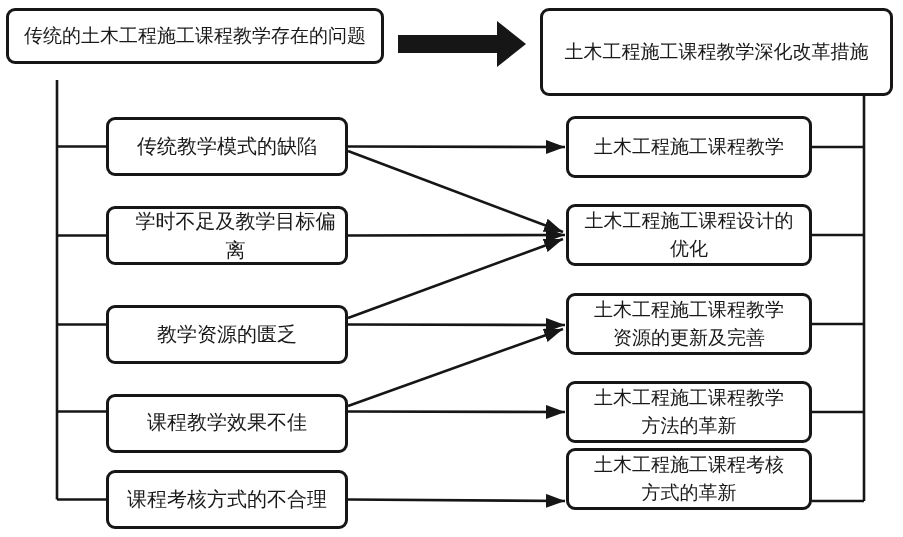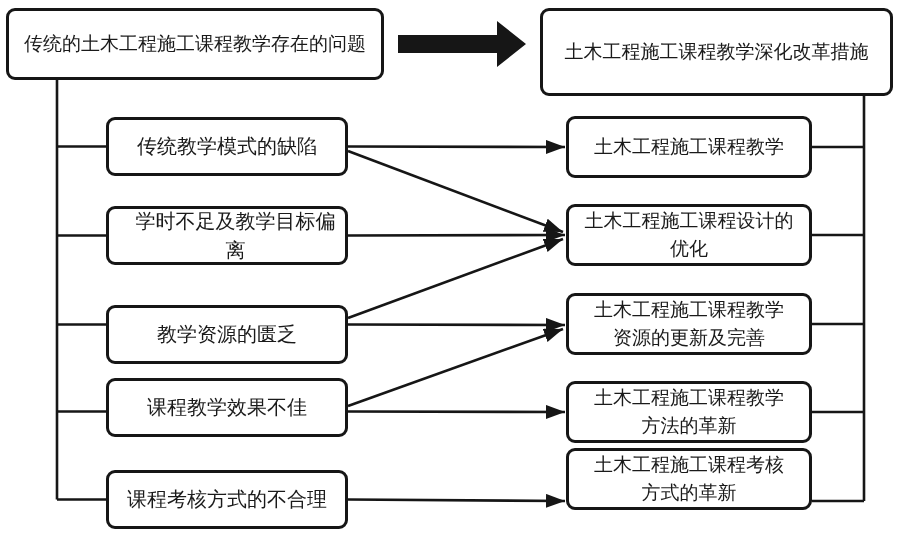--- a/index.html
+++ b/index.html
@@ -23,25 +23,25 @@
     align-items:center;
     justify-content:center;
     text-align:center;
     z-index:1;
     line-height:1.45;
   }
   .title-box{font-size:19px;letter-spacing:0;}
   .left-box{font-size:20px;}
   .right-box{font-size:19px;line-height:1.5;}
   
-  #tl{left:6px;  top:8px; width:378px; height:72px;}
+  #tl{left:6px;  top:8px; width:378px; height:56px;}
   #tr{left:540px; top:8px; width:353px; height:88px;}
   
   .left-box{left:106px; width:242px; height:59px;justify-content:center;}
-  #l0{top:117px;} #l1{top:206px;padding-left:17px;} #l2{top:305px;} #l3{top:378px;} #l4{top:470px;}
+  #l0{top:117px;} #l1{top:206px;padding-left:17px;} #l2{top:305px;} #l3{top:394px;font-family:Liberation Mono, monospace;} #l4{top:470px;}
   
   .right-box{left:566px; width:246px; height:62px;}
   #r0{top:116px;} #r1{top:204px;} #r2{top:293px;} #r3{top:381px;} #r4{top:448px;align-items:center;}
 </style>
 </head>
 <body>
 
 <div id="canvas">
 
   <svg id="wires" width="903" height="537" viewBox="0 0 903 537">

